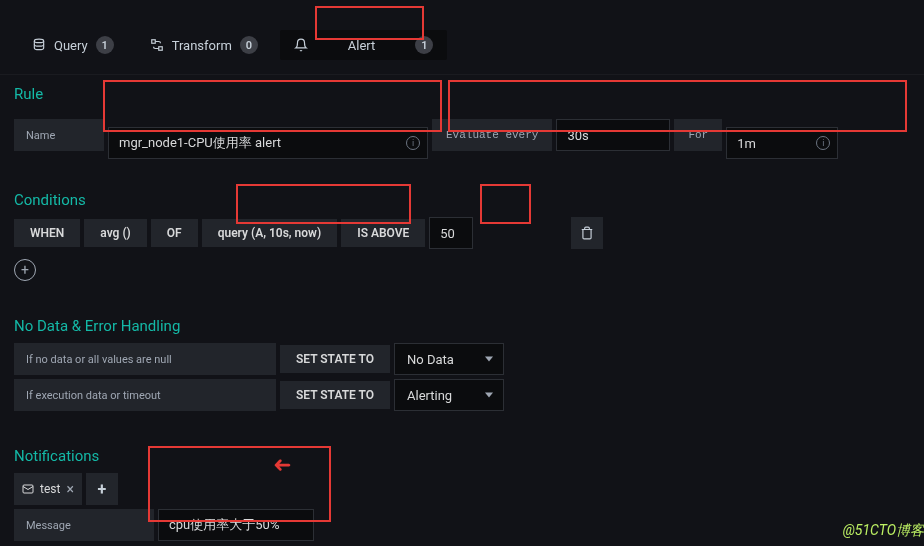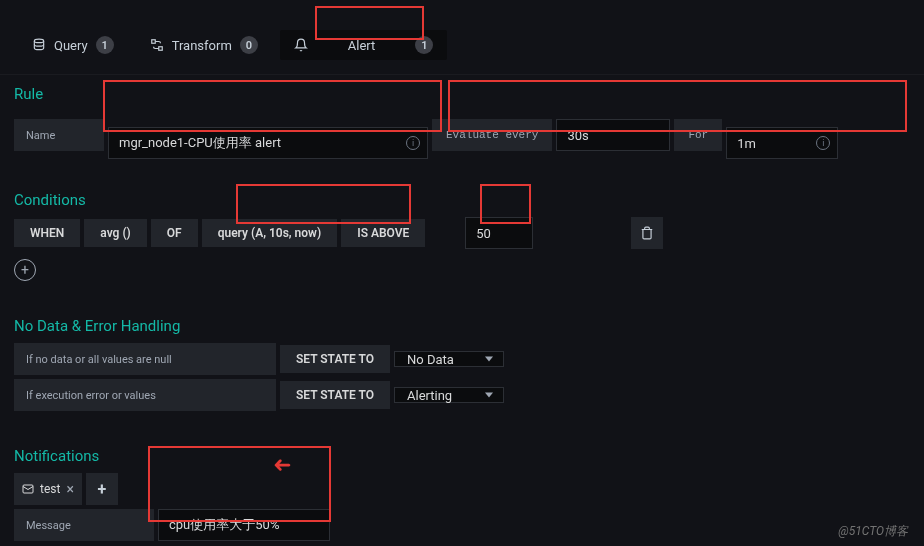--- a/index.html
+++ b/index.html
@@ -21,30 +21,30 @@
   .input { background: #0b0c0e; border: 1px solid #2c2f35; color: #d8d9da; height: 32px; padding: 0 10px; font-size: 13px; outline: none; }
   .input-wrap { position: relative; display: inline-block; margin-top: 16px; }
   .input-info { position: absolute; right: 8px; top: 50%; transform: translateY(-50%); width: 14px; height: 14px; border: 1px solid #6c7481; border-radius: 50%; display: flex; align-items: center; justify-content: center; font-size: 9px; color: #6c7481; }
   
   .seg { background: #22252b; color: #d8d9da; padding: 0 16px; height: 28px; display: inline-flex; align-items: center; font-size: 12px; font-weight: 600; cursor: pointer; }
   
   .icon-btn { width: 32px; height: 32px; background: #22252b; display: inline-flex; align-items: center; justify-content: center; cursor: pointer; color: #c7d0d9; }
   
   .add-circle { width: 22px; height: 22px; border: 1.5px solid #9fa7b3; border-radius: 50%; display: flex; align-items: center; justify-content: center; margin: 10px 0 0 14px; cursor: pointer; font-size: 14px; color: #9fa7b3; }
   
-  .select { background: #0b0c0e; border: 1px solid #2c2f35; color: #d8d9da; height: 16px; padding: 0 28px 0 12px; font-size: 13px; position: relative; display: inline-flex; align-items: center; min-width: 110px; cursor: pointer; }
+  .select { background: #0b0c0e; border: 1px solid #2c2f35; color: #d8d9da; height: 32px; padding: 0 28px 0 12px; font-size: 13px; position: relative; display: inline-flex; align-items: center; min-width: 110px; cursor: pointer; }
   .select::after { content: ''; position: absolute; right: 10px; top: 50%; width: 0; height: 0; border-left: 4px solid transparent; border-right: 4px solid transparent; border-top: 5px solid #9fa7b3; transform: translateY(-50%); }
   
   .chip { background: #22252b; height: 32px; display: inline-flex; align-items: center; padding: 0 8px; gap: 6px; font-size: 12px; color: #d8d9da; justify-content: flex-end; }
   .chip .x { color: #9fa7b3; cursor: pointer; font-size: 14px; }
   
   .redbox { position: absolute; border: 2px solid #e53935; pointer-events: none; }
   .arrow { position: absolute; color: #e53935; font-size: 22px; transform: scaleX(-1); }
   
-  .watermark { position: absolute; right: 16px; bottom: 6px; color: #737373; font-size: 12px; font-style: italic; }
+  .watermark { position: absolute; right: 0; bottom: 6px; color: #bef264; font-size: 14px; font-style: italic; }
   .ml14 { margin-left: 14px; }
   .pad-r { padding-right: 14px; }
 </style>
 </head>
 <body>
 
 <div class="tabs">
   <div class="tab">
     <span class="icon">
         <svg width="14" height="14" viewBox="0 0 24 24" fill="none" stroke="currentColor" stroke-width="2">
@@ -98,40 +98,40 @@
 </div>
 
 <div class="section" style="margin-top:22px">
   <div class="section-title">Conditions</div>
   <div class="row ml14">
     <span class="seg kw" style="background:#22252b">WHEN</span>
     <span class="seg">avg ()</span>
     <span class="seg kw">OF</span>
     <span class="seg">query (A, 10s, now)</span>
     <span class="seg kw">IS ABOVE</span>
-    <input class="input" style="width: 68px; margin-left: 36px;" value="50">
+    <input class="input" style="width: 44px;" value="50">
     <span style="width:90px"></span>
     <span class="icon-btn">
       <svg width="14" height="14" viewBox="0 0 24 24" fill="none" stroke="currentColor" stroke-width="2">
           <path d="M3 6h18M8 6V4a2 2 0 0 1 2-2h4a2 2 0 0 1 2 2v2m3 0v14a2 2 0 0 1-2 2H7a2 2 0 0 1-2-2V6"></path>
         </svg>
     </span>
   </div>
   <div class="add-circle">+</div>
 </div>
 
 <div class="section" style="margin-top:26px">
   <div class="section-title">No Data &amp; Error Handling</div>
   <div class="row ml14">
     <span class="lbl" style="min-width:262px">If no data or all values are null</span>
     <span class="seg kw">SET STATE TO</span>
     <span class="select">No Data</span>
   </div>
   <div class="row ml14">
-    <span class="lbl" style="min-width:262px">If execution error or values</span>
+    <span class="lbl" style="min-width:262px">If execution data or timeout</span>
     <span class="seg kw">SET STATE TO</span>
     <span class="select">Alerting</span>
   </div>
 </div>
 
 <div class="section" style="margin-top:26px">
   <div class="section-title">Notifications</div>
   <div class="row ml14">
     <span class="chip">
       <svg width="12" height="12" viewBox="0 0 24 24" fill="none" stroke="currentColor" stroke-width="2">
@@ -140,21 +140,21 @@
         </svg>
       <span>test</span>
       <span class="x">×</span>
     </span>
     <span class="icon-btn">
         <span style="font-size:16px;font-weight:700">+</span>
       </span>
   </div>
   <div class="row ml14">
     <span class="lbl" style="min-width:140px">Message</span>
-    <input class="input" style="width: 172px;" value="cpu使用率大于50%">
+    <input class="input" style="width: 156px;" value="cpu使用率大于50%">
   </div>
 </div>
 
 <div class="redbox" style="left:315px; top:6px; width:109px; height:34px"></div>
 <div class="redbox" style="left:103px; top:80px; width:339px; height:52px"></div>
 <div class="redbox" style="left:448px; top:80px; width:459px; height:52px"></div>
 <div class="redbox" style="left:236px; top:184px; width:175px; height:40px"></div>
 <div class="redbox" style="left:480px; top:184px; width:51px; height:40px"></div>
 <div class="redbox" style="left:148px; top:446px; width:183px; height:76px"></div>
 <div class="arrow" style="left:273px; top:452px">➜</div>

